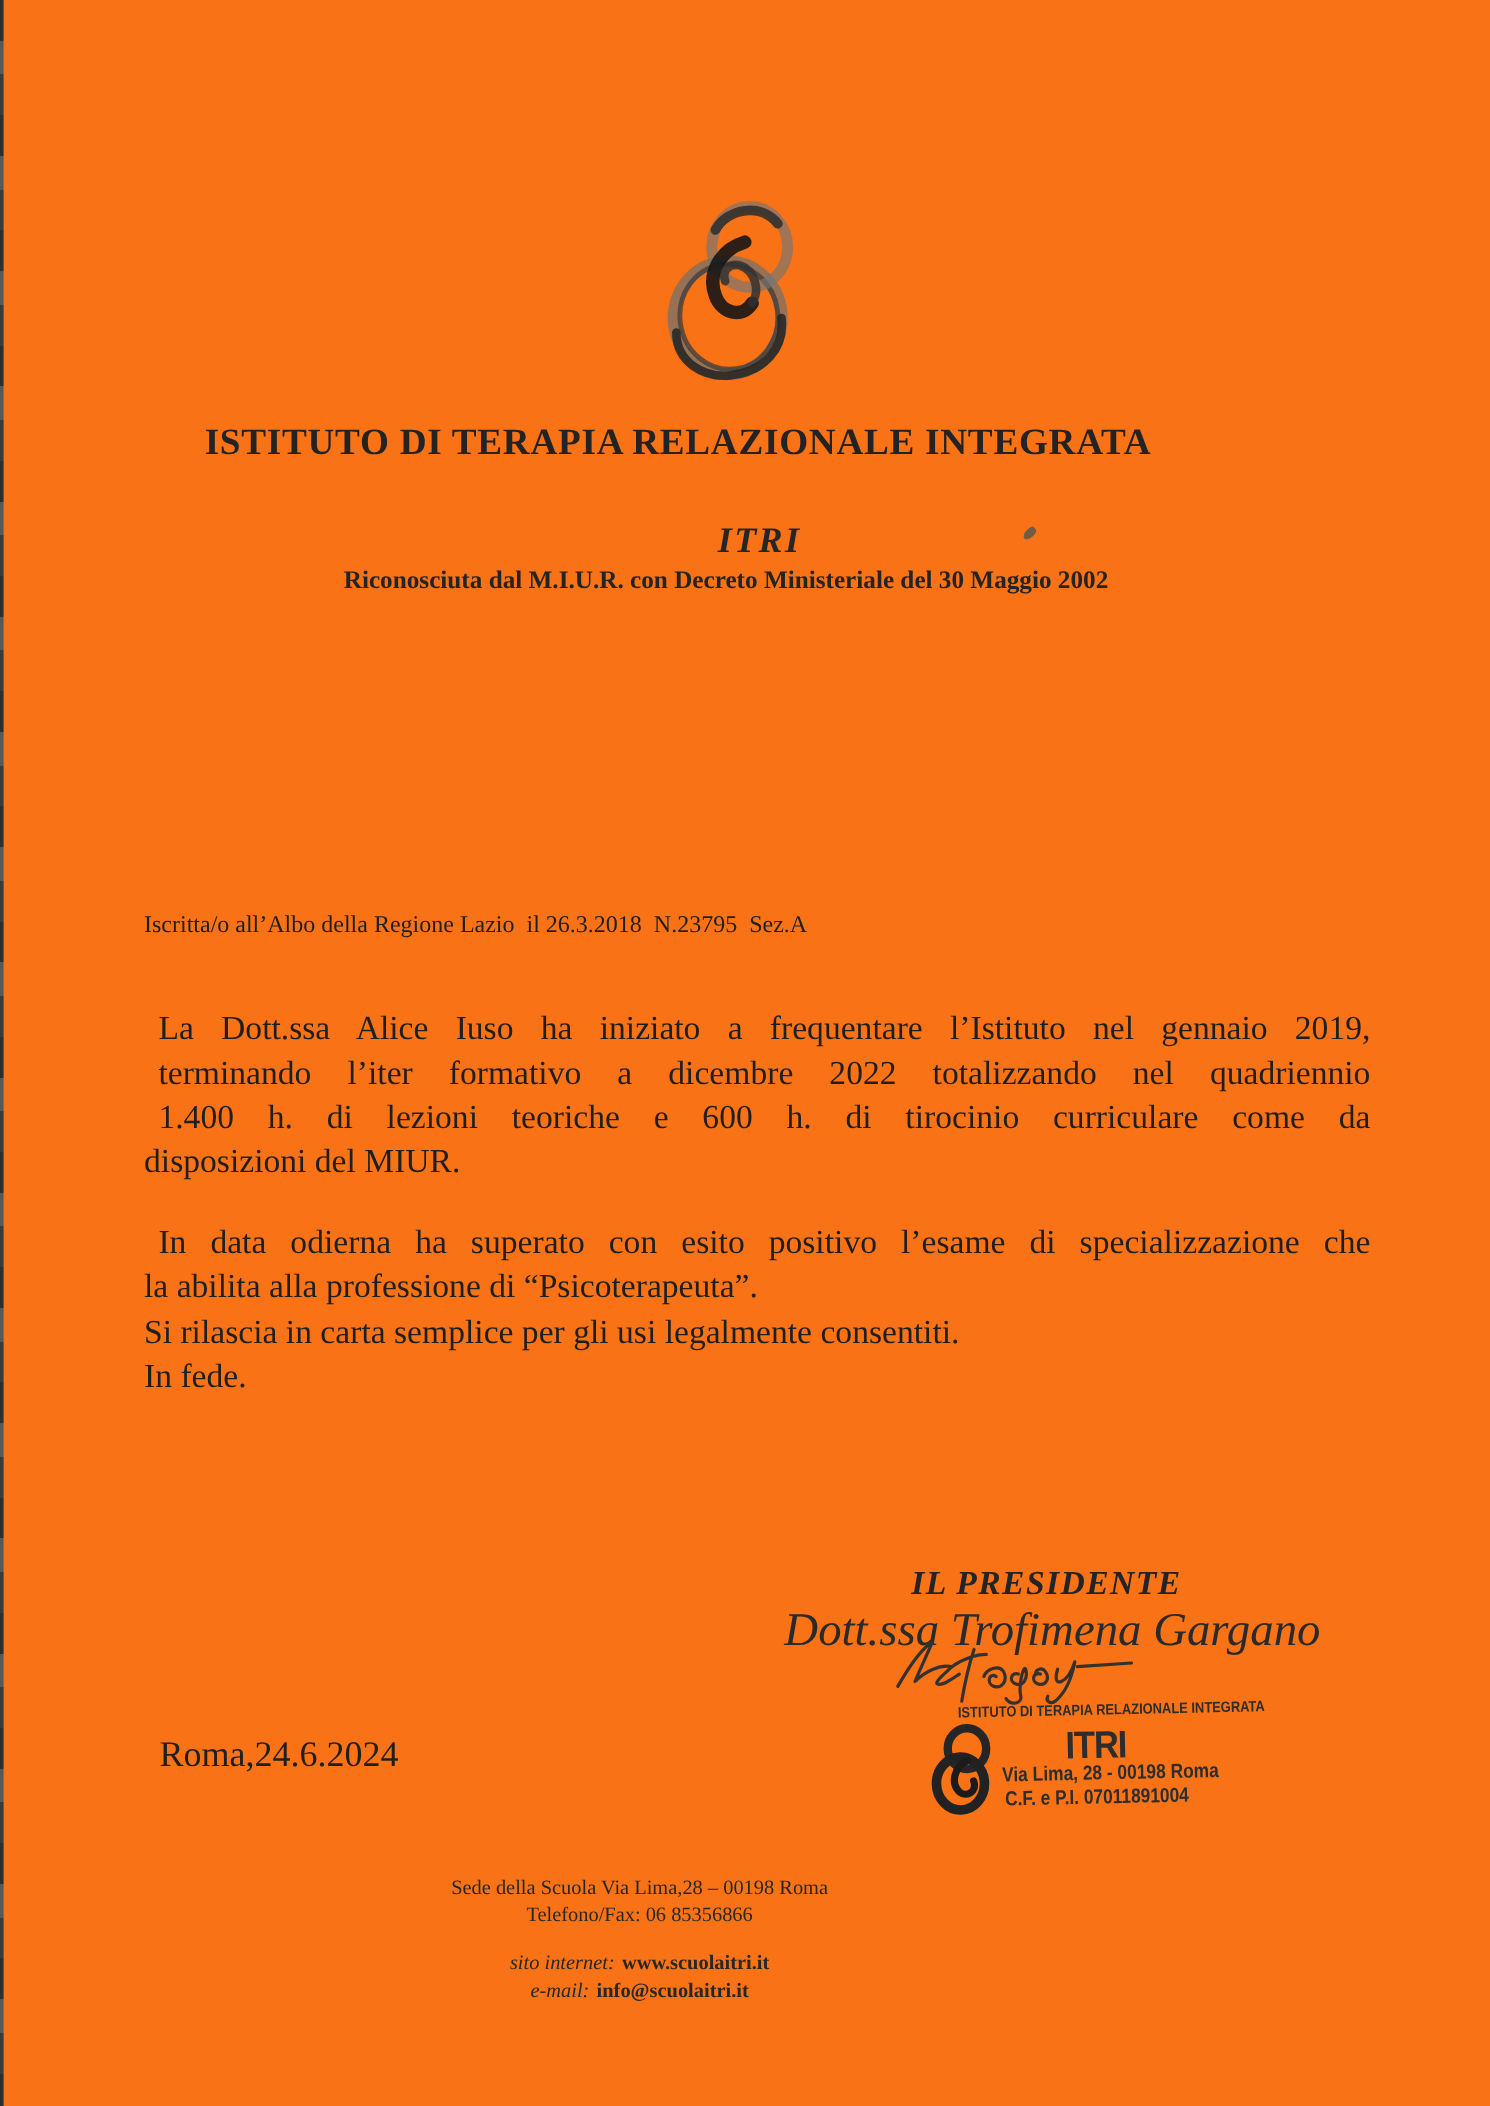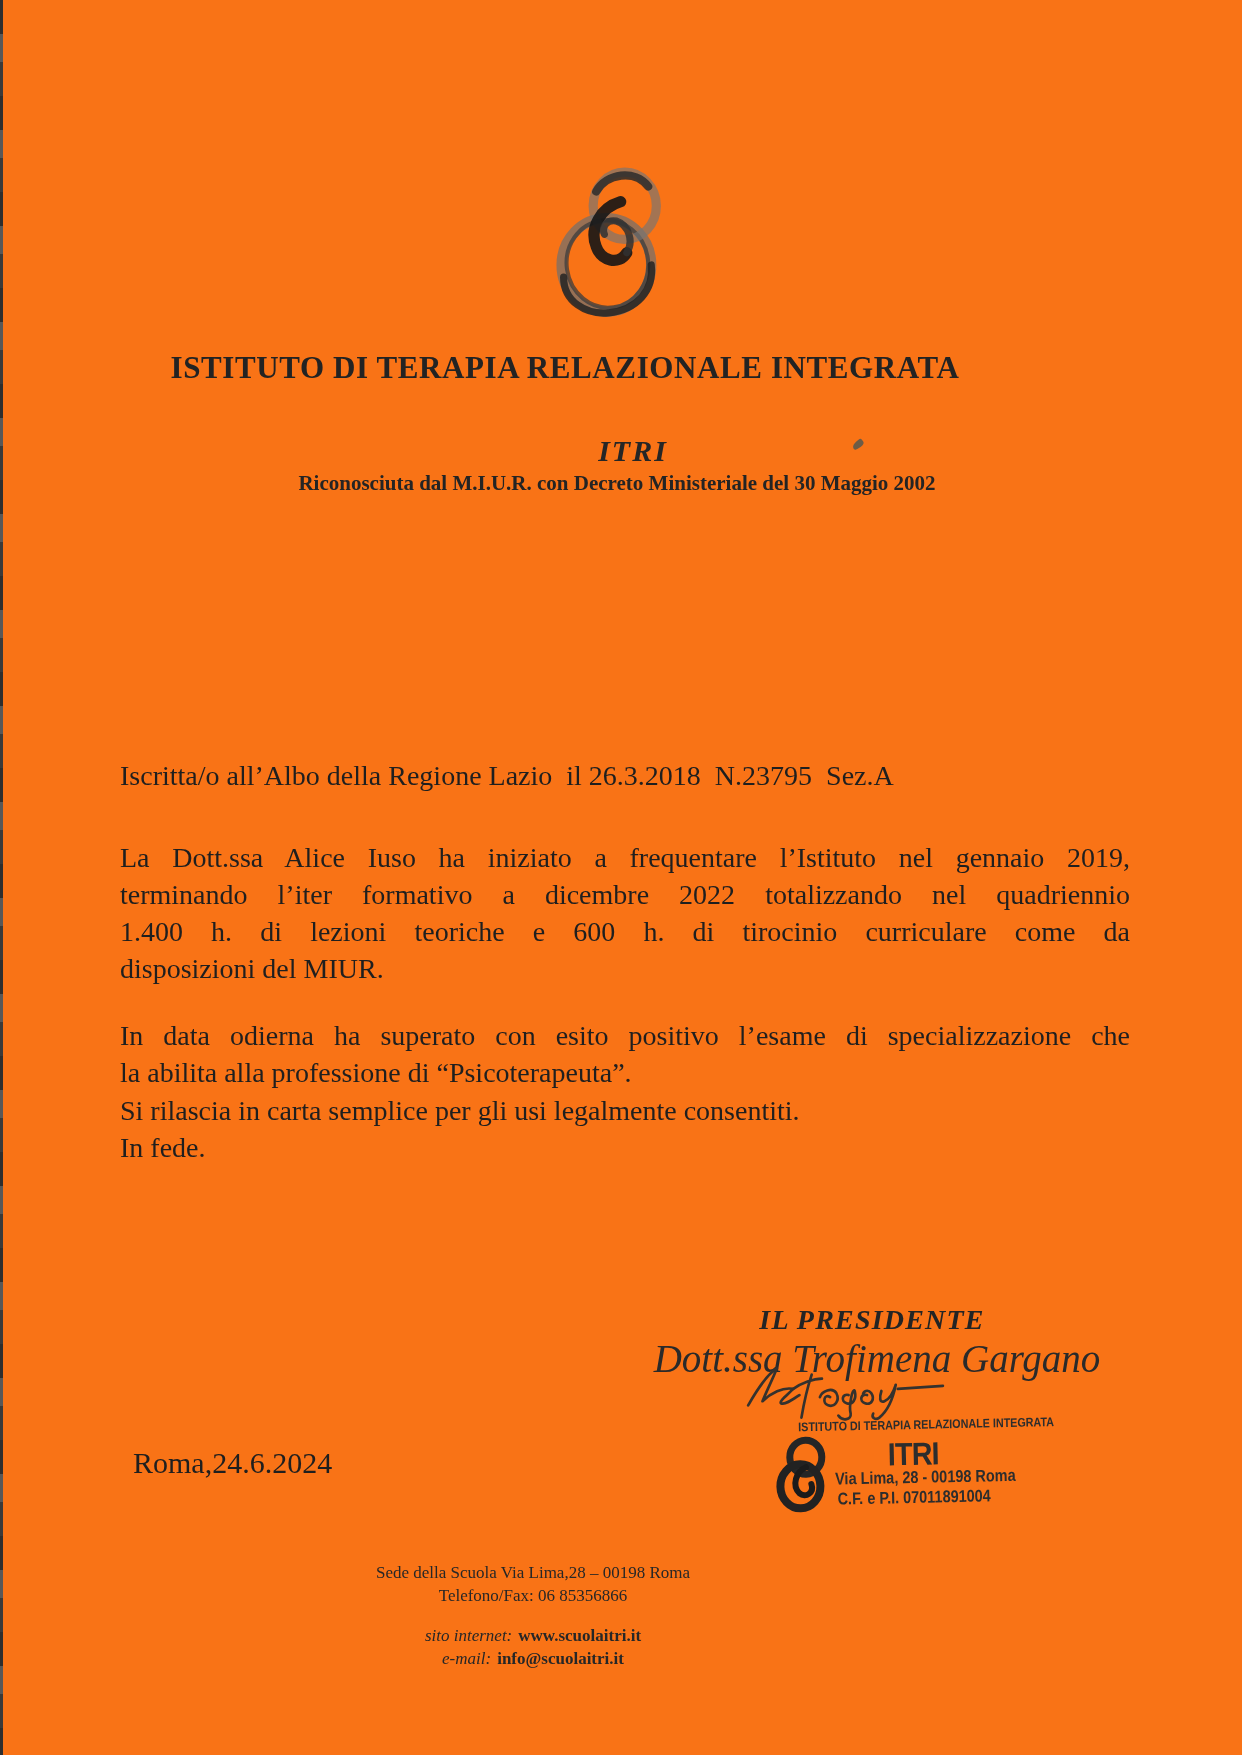--- a/index.html
+++ b/index.html
@@ -30,33 +30,33 @@
     font-size:30px;font-weight:bold;font-style:italic;letter-spacing:2px;
     color:#262626;
   }
   .speck{
     position:absolute;left:852px;top:441px;width:12px;height:7px;
     background:#6e5c46;border-radius:70% 30% 50% 50%;
     transform:rotate(-38deg);
   }
   .recognition{
     position:absolute;left:0;top:471px;width:1210px;
-    text-align:center;font-size:21px;font-weight:bold;color:#242424;padding-left:12px;
+    text-align:center;font-size:21px;font-weight:bold;color:#242424;
   }
   .recipient{position:absolute;left:120px;top:616px;font-size:28px;}
   .rrow{display:flex;height:36.5px;align-items:flex-start;}
   .rlabel{width:338px;}
   .registration{
-    position:absolute;left:120px;top:760px;font-size:28px;white-space:pre-wrap;
+    position:absolute;left:120px;top:760px;font-size:20px;white-space:pre-wrap;
   }
   .para{position:absolute;left:120px;width:1010px;font-size:28px;line-height:37px;}
   .para1{top:839px;}
   .para2{top:1017px;line-height:37.4px;}
   .bline{width:100%;}
-  .fill{text-align:justify;text-align-last:justify;}
+  .fill{text-align:justify;text-align-last:justify;margin-left:12px;}
   .pres-title{
     position:absolute;left:872px;top:1304px;transform:translateX(-50%);
     font-size:28px;font-weight:bold;font-style:italic;letter-spacing:1.2px;color:#242424;
     white-space:nowrap;
   }
   .pres-name{
     position:absolute;left:877px;top:1336px;transform:translateX(-50%);
     font-size:39px;font-style:italic;color:#2a2a2a;white-space:nowrap;
   }
   .sig{position:absolute;left:742px;top:1360px;width:205px;height:64px;}

